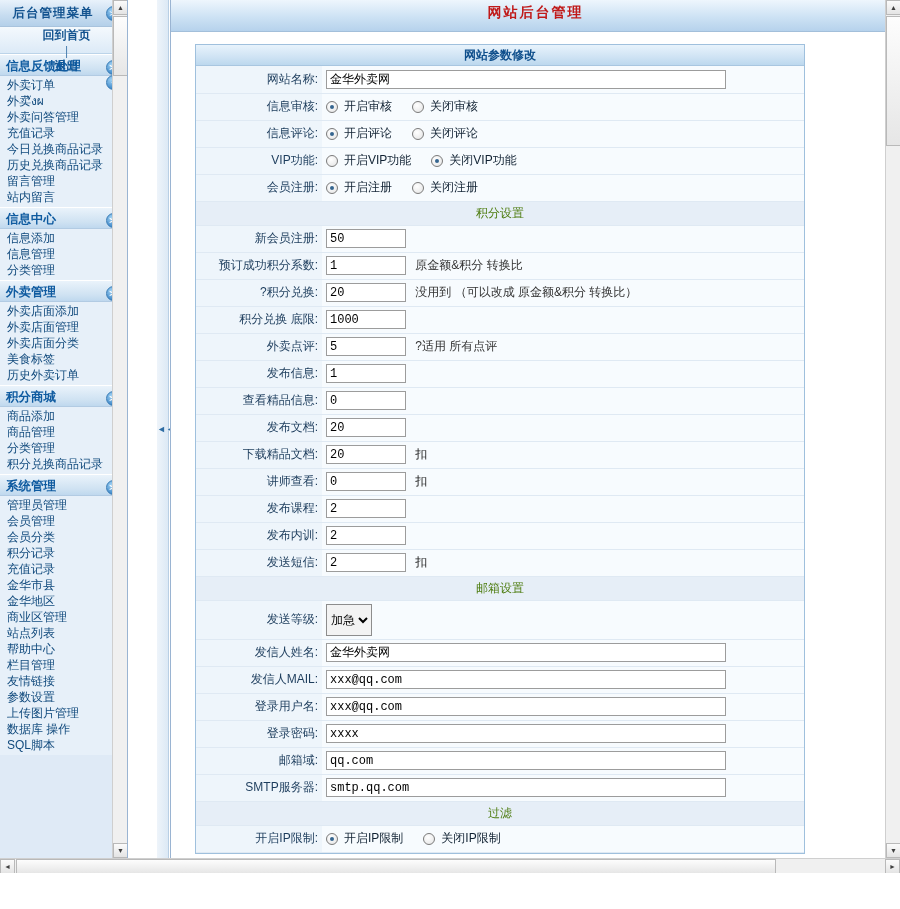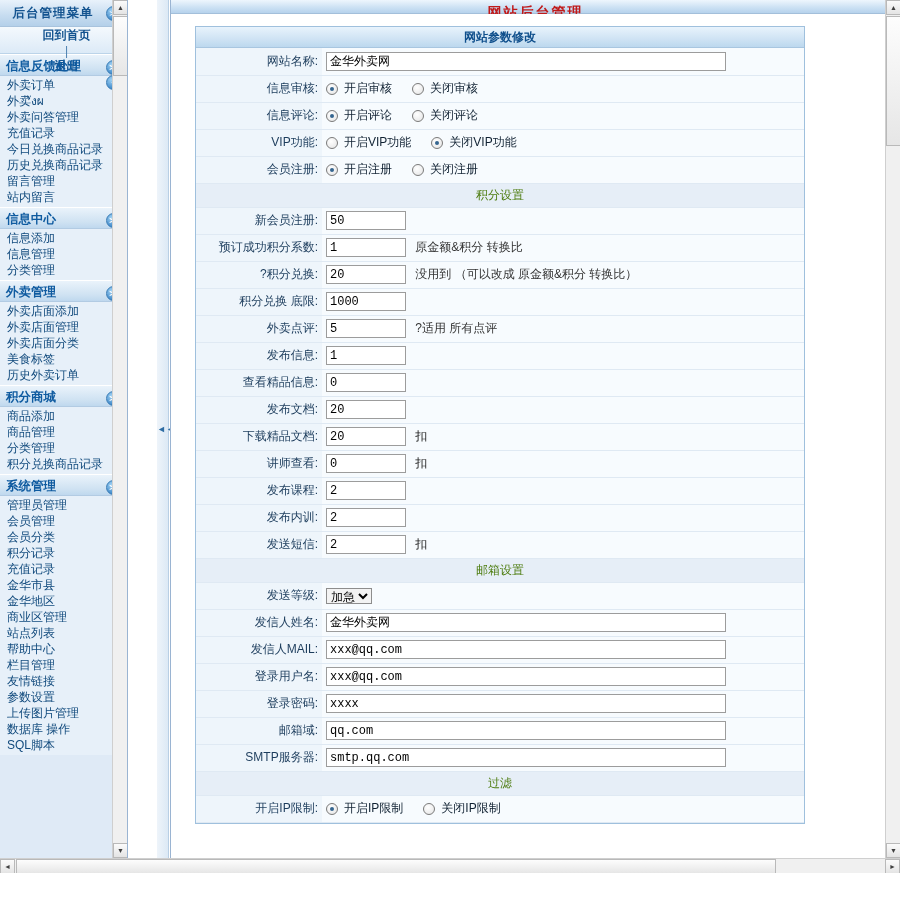--- a/index.html
+++ b/index.html
@@ -140,21 +140,21 @@
   
   .content {
     position: absolute;
     left: 170px; top: 0;
     width: 730px; height: 858px;
     background: #fff;
     border-left: 1px solid #9ab4d2;
     overflow: hidden;
   }
   .c-title {
-    height: 14px;
+    height: 32px;
     background: linear-gradient(#eef6fd, #cde2f4 55%, #b6d2ec);
     border-bottom: 1px solid #a3bfda;
     text-align: center;
     font-weight: bold;
     color: #c01a1a;
     font-size: 14px;
     line-height: 24px;
     letter-spacing: 2px;
   }
   .c-body {
@@ -211,21 +211,21 @@
     padding: 1px 3px;
     font-family: "Liberation Mono", monospace;
     font-size: 12px;
     background: #fff;
     color: #000;
   }
   input.w-long { width: 400px; }
   input.w-mid { width: 80px; }
   select.sel {
     border: 1px solid #8d8d8d;
-    height: 16px;
+    height: 32px;
     font-size: 12px;
     background: #f3f3f3;
     font-family: "Liberation Sans", sans-serif;
   }
   .radio-row { display: flex; align-items: center; gap: 6px; }
   .rd {
     width: 12px; height: 12px;
     border-radius: 50%;
     border: 1px solid #7b7b7b;
     background: radial-gradient(circle at 40% 35%, #fff, #e3e3e3);

